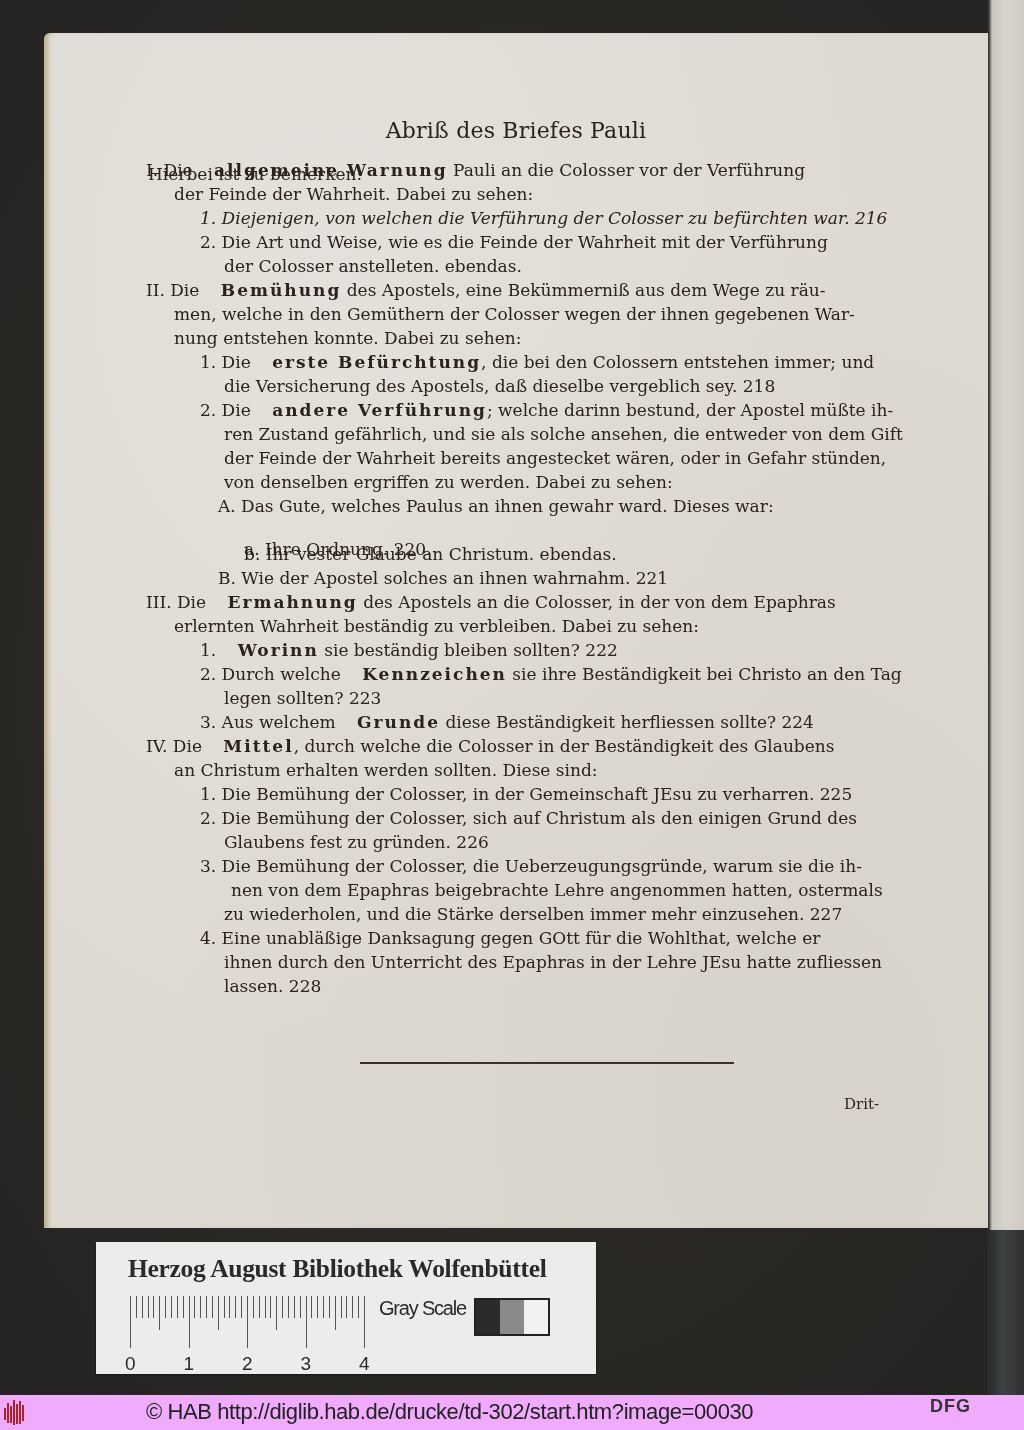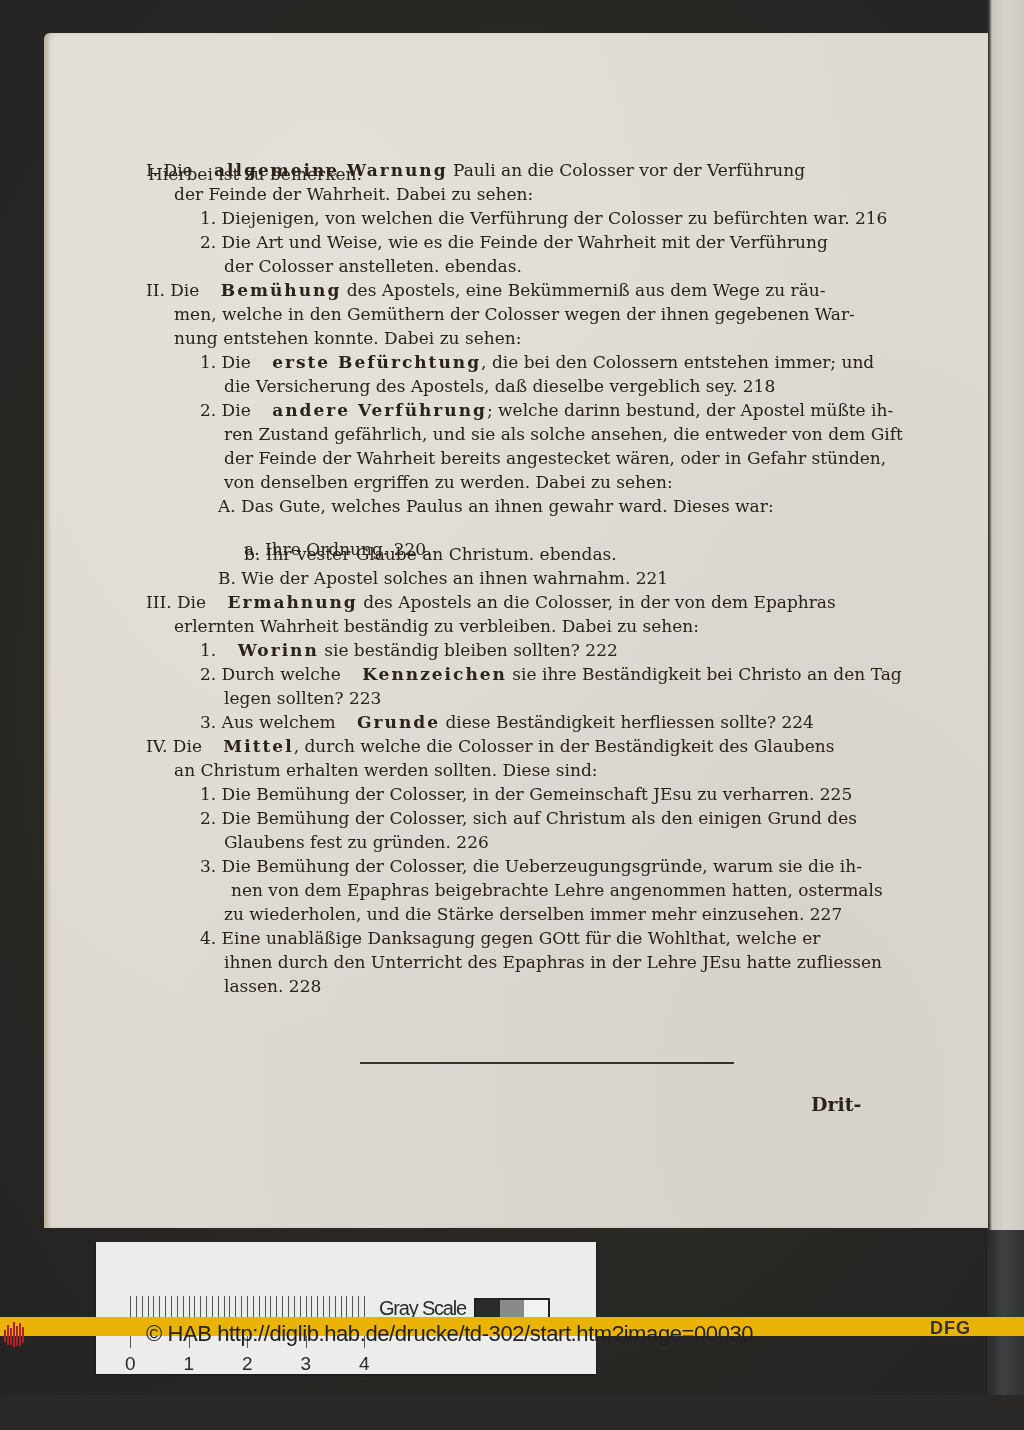--- a/index.html
+++ b/index.html
@@ -40,21 +40,21 @@
       position: absolute; left: 0; width: 944px; top: 86px; text-align: center;
       font-size: 22px; letter-spacing: 0.2px;
     }
     .line { position: absolute; white-space: nowrap; }
     .spaced { letter-spacing: 2px; font-weight: bold; margin-left: 16px; }
     .rule {
       position: absolute; left: 316px; top: 1029px; width: 374px; height: 2px;
       background: #3b3129;
     }
     .catchword {
-      position: absolute; left: 767px; top: 1060px; font-size: 19px; font-weight: bold;
+      position: absolute; left: 800px; top: 1060px; font-size: 15px; font-weight: normal;
     }
     .hab-card {
       position: absolute; left: 96px; top: 1242px; width: 500px; height: 132px;
       background: #ececea;
       box-shadow: 0 1px 2px rgba(0,0,0,0.4);
     }
     .hab-title {
       position: absolute; left: 32px; top: 12px; font-family: "Liberation Serif", serif;
       font-weight: bold; font-size: 25.5px; color: #2a2a2a; letter-spacing: -0.3px; white-space: nowrap;
     }
@@ -69,22 +69,22 @@
     .gray-label {
       position: absolute; left: 283px; top: 55px; font-family: "Liberation Sans", sans-serif;
       font-size: 20px; color: #2a2a2a; letter-spacing: -1.2px;
     }
     .gray-scale {
       position: absolute; left: 378px; top: 56px; width: 72px; height: 34px;
       border: 2px solid #222; display: flex;
     }
     .gray-swatch { flex: 1; }
     .footer-bar {
-      position: absolute; left: 0; top: 1317px; width: 1024px; height: 19px;
-      background: #eab308;
+      position: absolute; left: 0; top: 1395px; width: 1024px; height: 35px;
+      background: #f0abfc;
     }
     .footer-text {
       position: absolute; left: 146px; top: 4px;
       font-family: "Liberation Sans", sans-serif; font-size: 22px; color: #222; white-space: nowrap;
       letter-spacing: -0.4px;
     }
     .hab-logo {
       position: absolute; left: 4px; top: 4px; width: 22px; height: 27px;
     }
     .dfg-logo {
@@ -94,25 +94,26 @@
   </style>
 </head>
 <body>
 
 <div class="backdrop"></div>
 <div class="right-strip"></div>
 <div class="right-strip-lower"></div>
 
 <div class="page">
   <div class="page-text">
+    <div class="running-head">Abriß des Briefes Pauli</div>
     <div class="line" style="left:104px; top:130px;">Hierbei ist zu bemerken:</div>
     <div id="lines">
         <div class="line" style="left: 102px; top: 126px;"><span>I. Die </span><span class="spaced">allgemeine Warnung</span><span> Pauli an die Colosser vor der Verführung</span></div>
         <div class="line" style="left: 130px; top: 150px;"><span>der Feinde der Wahrheit.   Dabei zu sehen:</span></div>
-        <div class="line" style="left: 156px; top: 174px;"><span>1. Diejenigen, von welchen die Verführung der Colosser zu befürchten war. 216</span></div>
+        <div class="line" style="left: 156px; top: 174px; font-style: italic;"><span>1. Diejenigen, von welchen die Verführung der Colosser zu befürchten war. 216</span></div>
         <div class="line" style="left: 156px; top: 198px;"><span>2. Die Art und Weise, wie es die Feinde der Wahrheit mit der Verführung</span></div>
         <div class="line" style="left: 180px; top: 222px;"><span>der Colosser anstelleten. ebendas.</span></div>
         <div class="line" style="left: 102px; top: 246px;"><span>II. Die </span><span class="spaced">Bemühung</span><span> des Apostels, eine Bekümmerniß aus dem Wege zu räu-</span></div>
         <div class="line" style="left: 130px; top: 270px;"><span>men, welche in den Gemüthern der Colosser wegen der ihnen gegebenen War-</span></div>
         <div class="line" style="left: 130px; top: 294px;"><span>nung entstehen konnte.   Dabei zu sehen:</span></div>
         <div class="line" style="left: 156px; top: 318px;"><span>1. Die </span><span class="spaced">erste Befürchtung</span><span>, die bei den Colossern entstehen immer; und</span></div>
         <div class="line" style="left: 180px; top: 342px;"><span>die Versicherung des Apostels, daß dieselbe vergeblich sey. 218</span></div>
         <div class="line" style="left: 156px; top: 366px;"><span>2. Die </span><span class="spaced">andere Verführung</span><span>; welche darinn bestund, der Apostel müßte ih-</span></div>
         <div class="line" style="left: 180px; top: 390px;"><span>ren Zustand gefährlich, und sie als solche ansehen, die entweder von dem Gift</span></div>
         <div class="line" style="left: 180px; top: 414px;"><span>der Feinde der Wahrheit bereits angestecket wären, oder in Gefahr stünden,</span></div>
@@ -138,20 +139,21 @@
         <div class="line" style="left: 156px; top: 894px;"><span>4. Eine unabläßige Danksagung gegen GOtt für die Wohlthat, welche er</span></div>
         <div class="line" style="left: 180px; top: 918px;"><span>ihnen durch den Unterricht des Epaphras in der Lehre JEsu hatte zufliessen</span></div>
         <div class="line" style="left: 180px; top: 942px;"><span>lassen. 228</span></div>
       </div>
     <div class="rule"></div>
     <div class="catchword">Drit-</div>
   </div>
 </div>
 
 <div class="hab-card">
+  <div class="hab-title">Herzog August Bibliothek Wolfenbüttel</div>
   <div class="ruler" id="ruler">
       <div class="tick" style="left: 0px; height: 52px;"></div>
       <div class="tick" style="left: 5.85px; height: 22px;"></div>
       <div class="tick" style="left: 11.7px; height: 22px;"></div>
       <div class="tick" style="left: 17.55px; height: 22px;"></div>
       <div class="tick" style="left: 23.4px; height: 22px;"></div>
       <div class="tick" style="left: 29.25px; height: 34px;"></div>
       <div class="tick" style="left: 35.1px; height: 22px;"></div>
       <div class="tick" style="left: 40.95px; height: 22px;"></div>
       <div class="tick" style="left: 46.8px; height: 22px;"></div>

